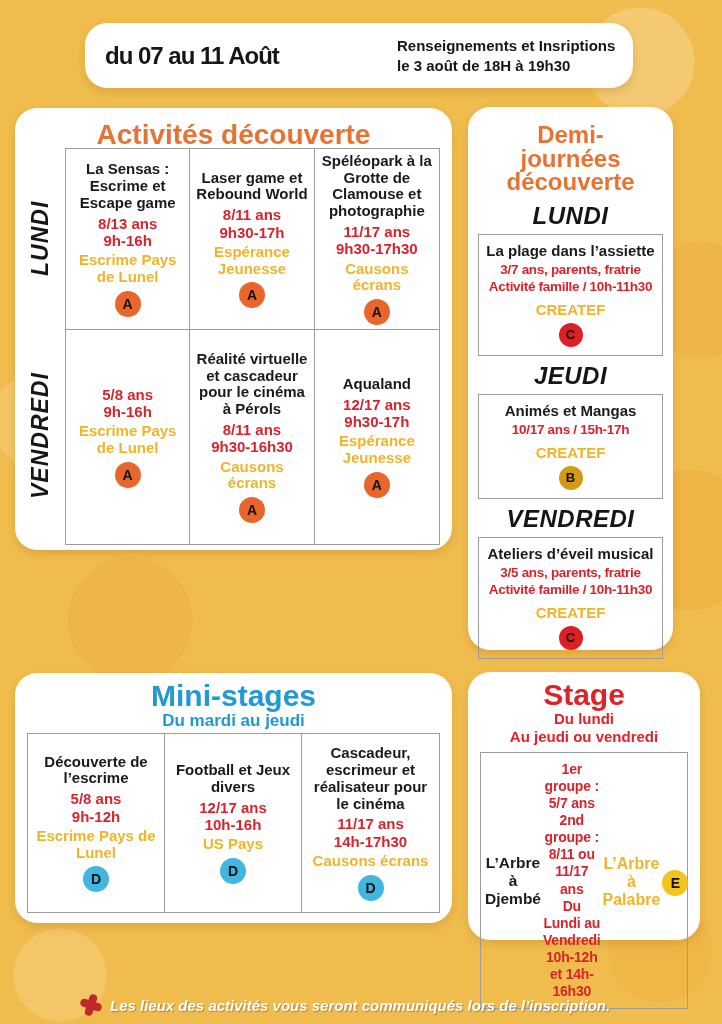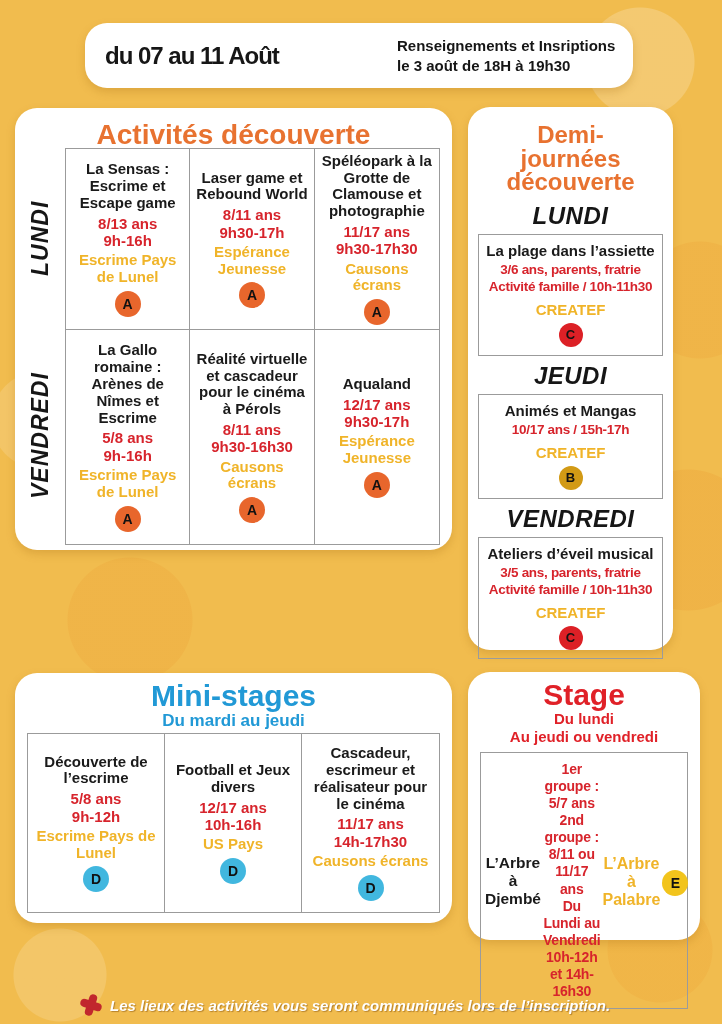--- a/index.html
+++ b/index.html
@@ -162,21 +162,20 @@
         <div class="a-name">Spéléopark à la Grotte de Clamouse et photographie</div>
         <div class="a-red">
           <div>11/17 ans</div>
           <div>9h30-17h30</div>
         </div>
         <div class="a-org">Causons écrans</div>
         <div class="badge" style="background: rgb(232, 102, 44);">A</div>
       </div>
 
       <div class="cell act-row2 last-row">
-        <div class="a-name">La Gallo romaine : Arènes de Nîmes et Escrime</div>
         <div class="a-red">
           <div>5/8 ans</div>
           <div>9h-16h</div>
         </div>
         <div class="a-org">Escrime Pays de Lunel</div>
         <div class="badge" style="background: rgb(232, 102, 44);">A</div>
       </div>
       <div class="cell act-row2 last-row">
         <div class="a-name">Réalité virtuelle et cascadeur pour le cinéma à Pérols</div>
         <div class="a-red">
@@ -202,21 +201,21 @@
     <div class="demi-title">
       <div>Demi-</div>
       <div>journées</div>
       <div>découverte</div>
     </div>
 
     <div class="day-head mt-demi1">LUNDI</div>
     <div class="demi-box">
       <div class="d-name">La plage dans l’assiette</div>
       <div>
-        <div class="d-detail">3/6 ans, parents, fratrie</div>
+        <div class="d-detail">3/7 ans, parents, fratrie</div>
         <div class="d-detail">Activité famille / 10h-11h30</div>
       </div>
       <div class="d-org">CREATEF</div>
       <div class="badge" style="background: rgb(220, 32, 38);">C</div>
     </div>
 
     <div class="day-head mt-demi2">JEUDI</div>
     <div class="demi-box">
       <div class="d-name">Animés et Mangas</div>
       <div>

